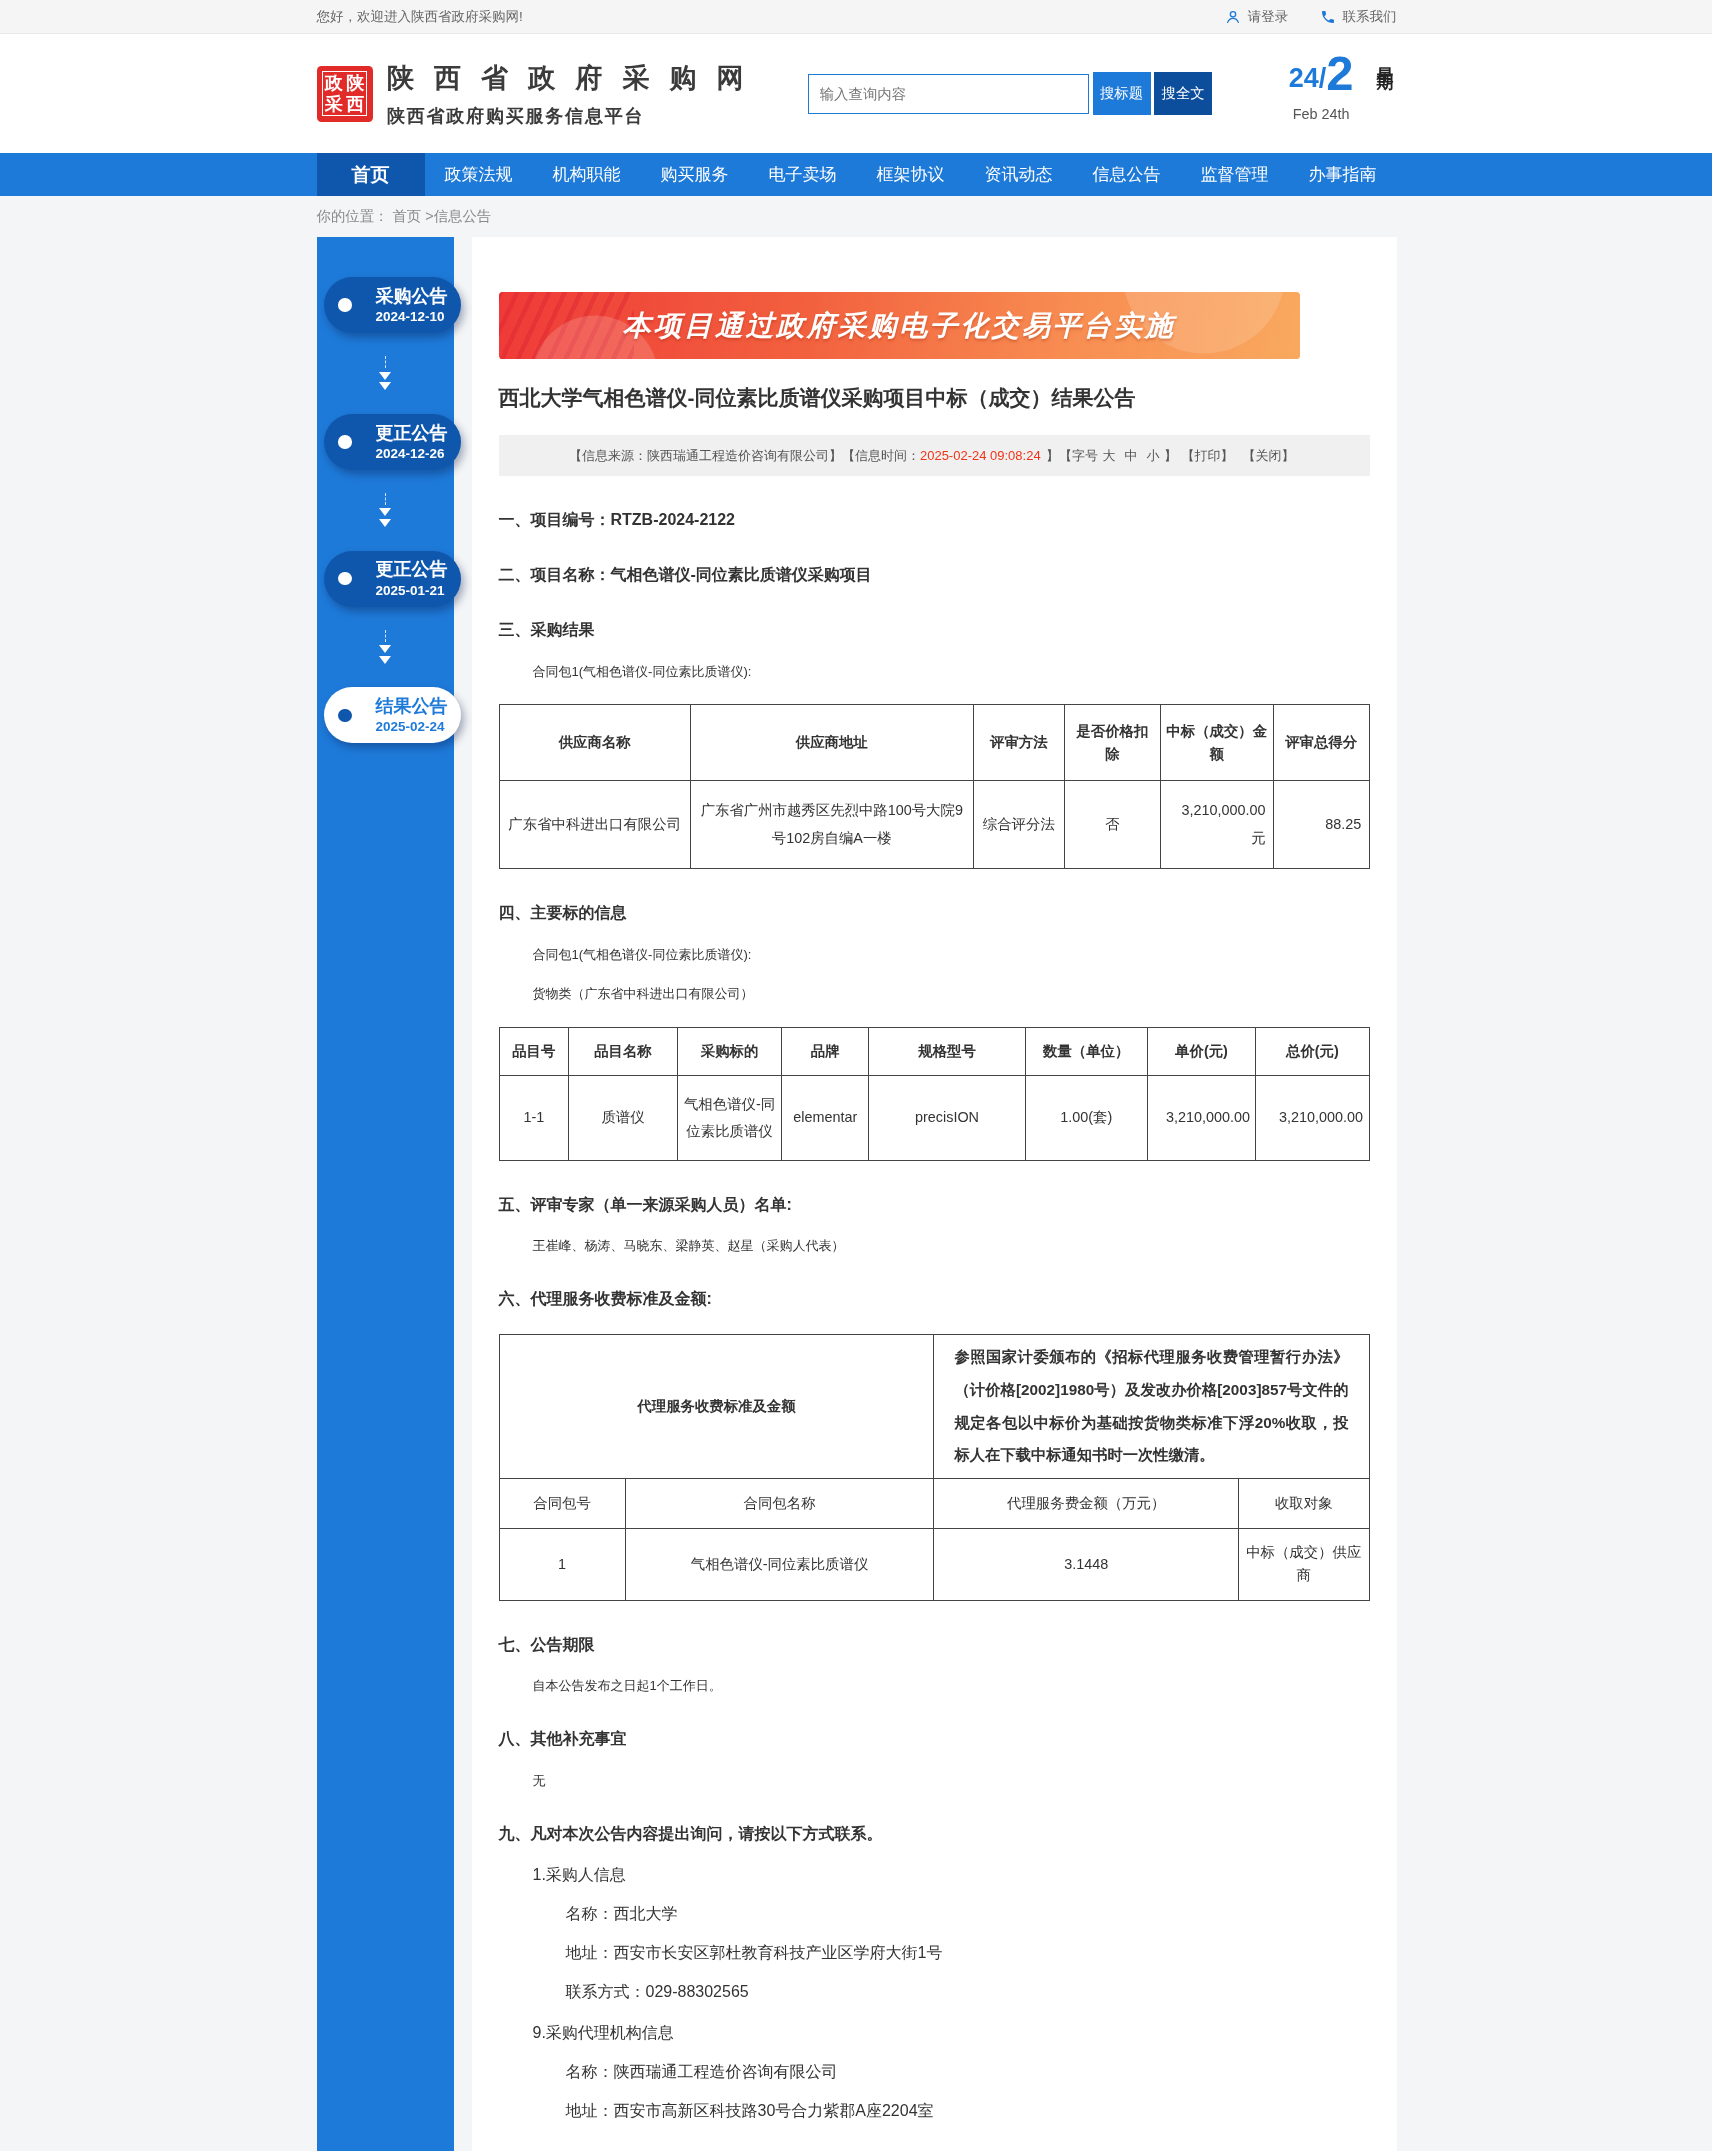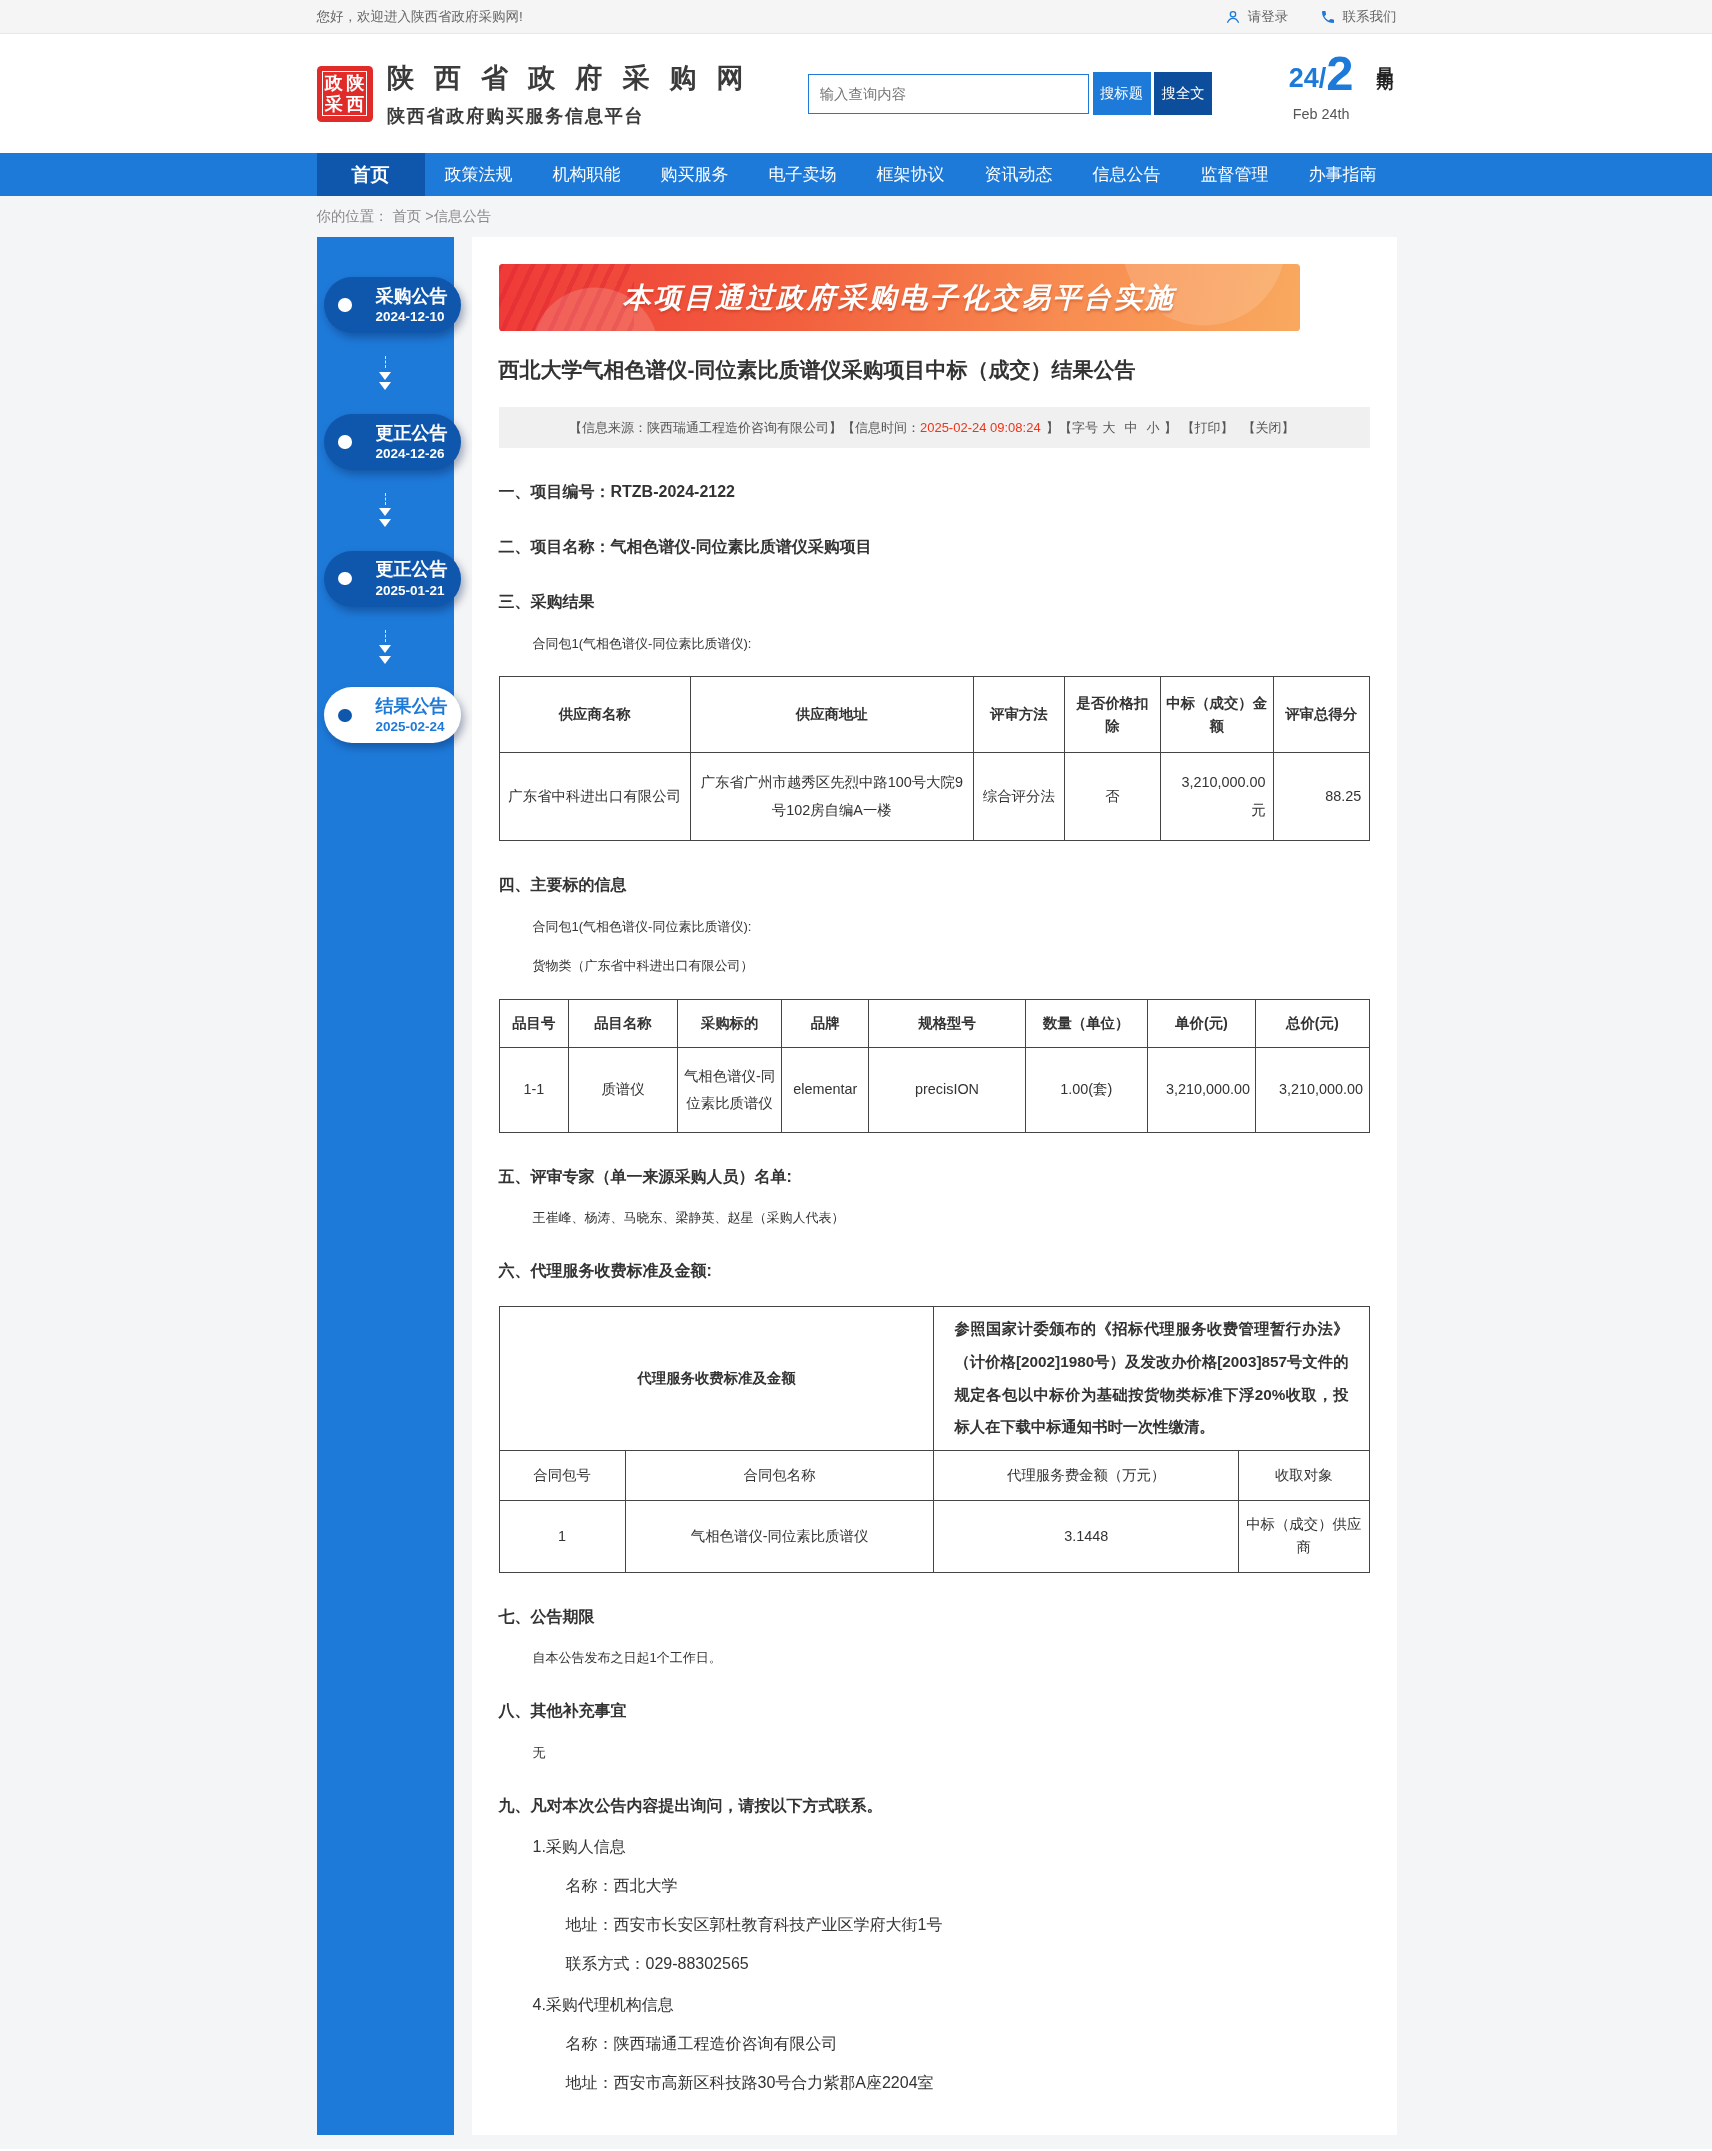--- a/index.html
+++ b/index.html
@@ -59,21 +59,21 @@
   .t-date { font-size:13.5px; font-weight:700; color:#fff; margin-top:2.7px; }
   .t-pill.active .t-title, .t-pill.active .t-date { color:#1e7ad9; }
   .t-arrow { width:18px; margin:23.4px auto; }
   .t-arrow .dash { width:0; height:11.7px; border-left:1.8px dashed #cfe3fa; margin:0 auto 3.6px; }
   .t-arrow .tri { width:0; height:0; border:6.3px solid transparent; border-top:8px solid #fff; border-bottom:none; margin:0 auto 2.7px; }
 
   
   .card { flex:1; background:#fff; margin-left:18px; padding:27px 27px 41px; }
   .banner { position:relative; height:67px; width:92%; border-radius:3.6px; overflow:hidden;
             background:linear-gradient(100deg,#ef3a38 0%,#f2603e 38%,#f88e52 72%,#f9a95f 100%);
-            display:flex; align-items:center; justify-content:center; }
+            display:flex; align-items:center; justify-content:center;margin-top:28px; }
   .banner::before { content:""; position:absolute; inset:0;
             background:radial-gradient(circle at 12% 130%, rgba(255,255,255,.16) 0 63px, transparent 64px),
                        radial-gradient(circle at 88% -30%, rgba(255,255,255,.14) 0 81px, transparent 82px),
                        repeating-linear-gradient(115deg, rgba(214,28,48,.35) 0 4.5px, transparent 4.5px 14.4px);
             background-size:100% 100%,100% 100%,135px 100%; background-repeat:no-repeat,no-repeat,no-repeat; }
   .banner-text { position:relative; color:#fff; font-size:28px; font-weight:700; font-style:italic; letter-spacing:2.7px; text-shadow:0 1.8px 2.7px rgba(150,35,0,.35); }
   .art-title { margin-top:25px; font-size:21px; font-weight:700; color:#333; }
   .meta { margin-top:23.4px; background:#f0f0f0; height:41px; display:flex; align-items:center; justify-content:center; font-size:13px; color:#555; flex-wrap:nowrap; white-space:pre; }
   .meta .red { color:#f03318; padding-right:5.4px; }
   .meta .opt { margin:0 4.5px; color:#555; }
@@ -361,21 +361,21 @@
         <div class="sec-h">八、其他补充事宜</div>
         <div class="sec-b">无</div>
 
         <div class="sec-h">九、凡对本次公告内容提出询问，请按以下方式联系。</div>
 
         <div class="c-block-title">1.采购人信息</div>
         <div class="c-line">名称：西北大学</div>
         <div class="c-line">地址：西安市长安区郭杜教育科技产业区学府大街1号</div>
         <div class="c-line">联系方式：029-88302565</div>
 
-        <div class="c-block-title">4.采购代理机构信息</div>
+        <div class="c-block-title">9.采购代理机构信息</div>
         <div class="c-line">名称：陕西瑞通工程造价咨询有限公司</div>
         <div class="c-line">地址：西安市高新区科技路30号合力紫郡A座2204室</div>
 
       </section>
     </div>
   </div>
 
 </div>
 
 

